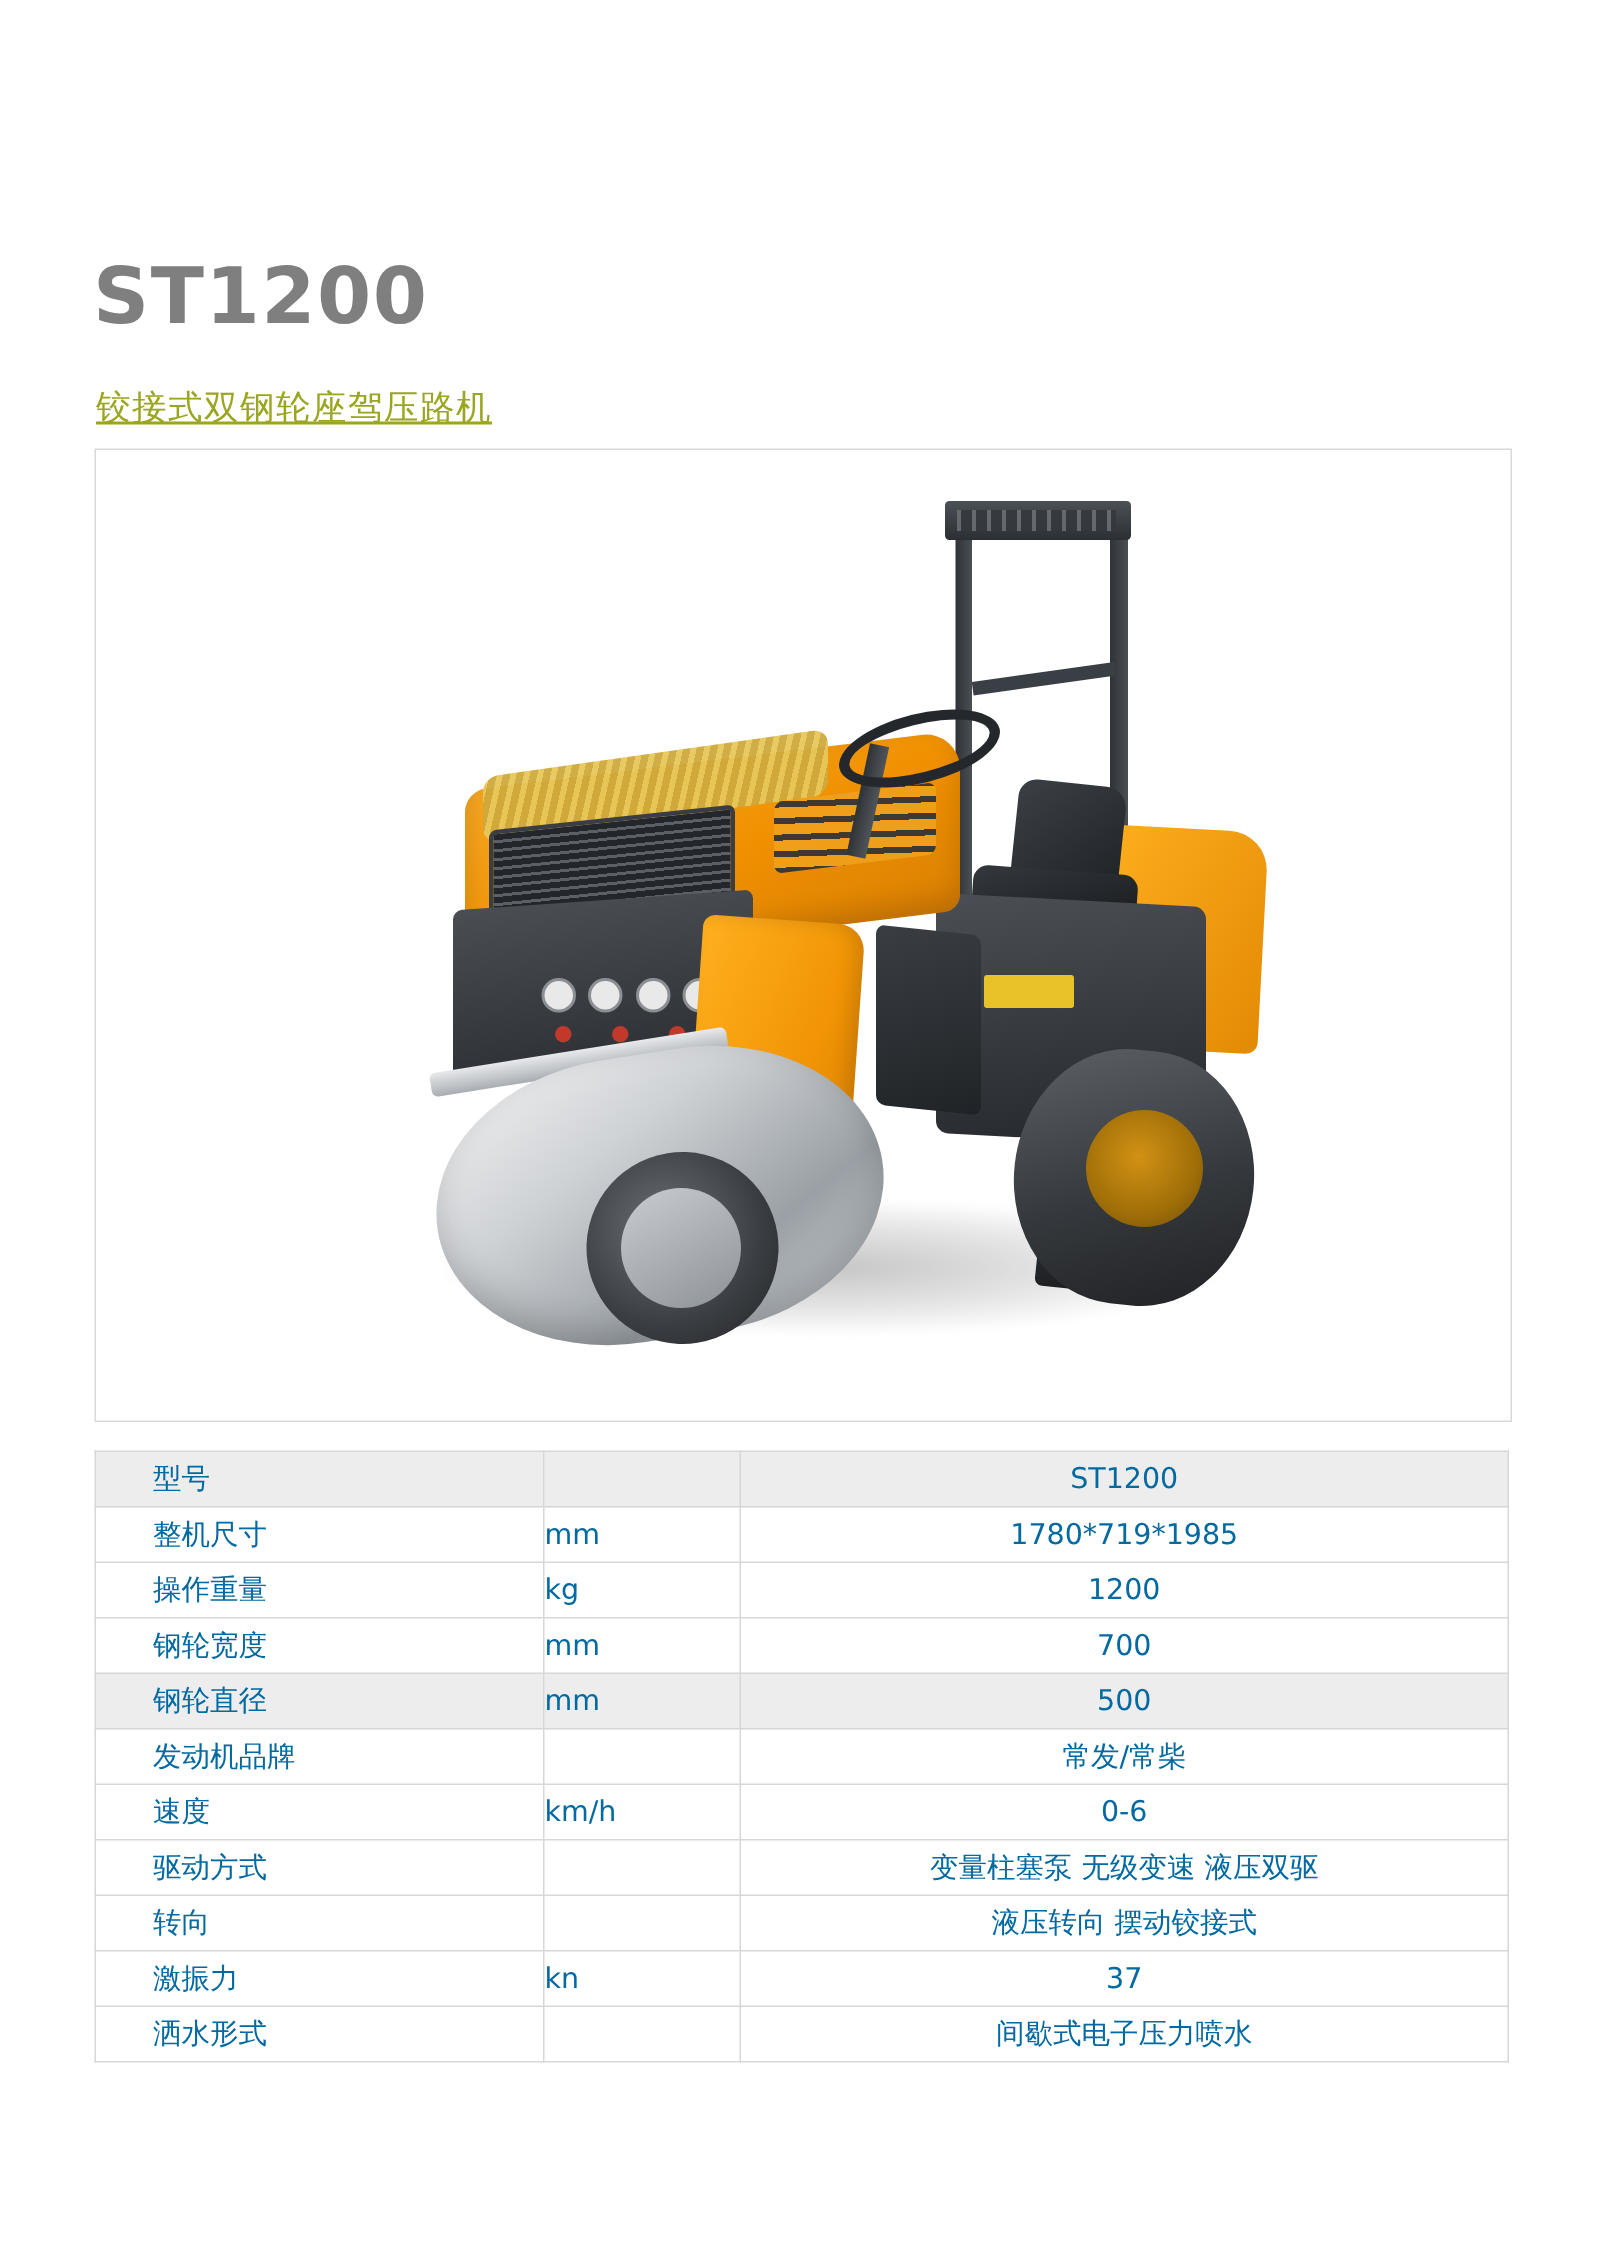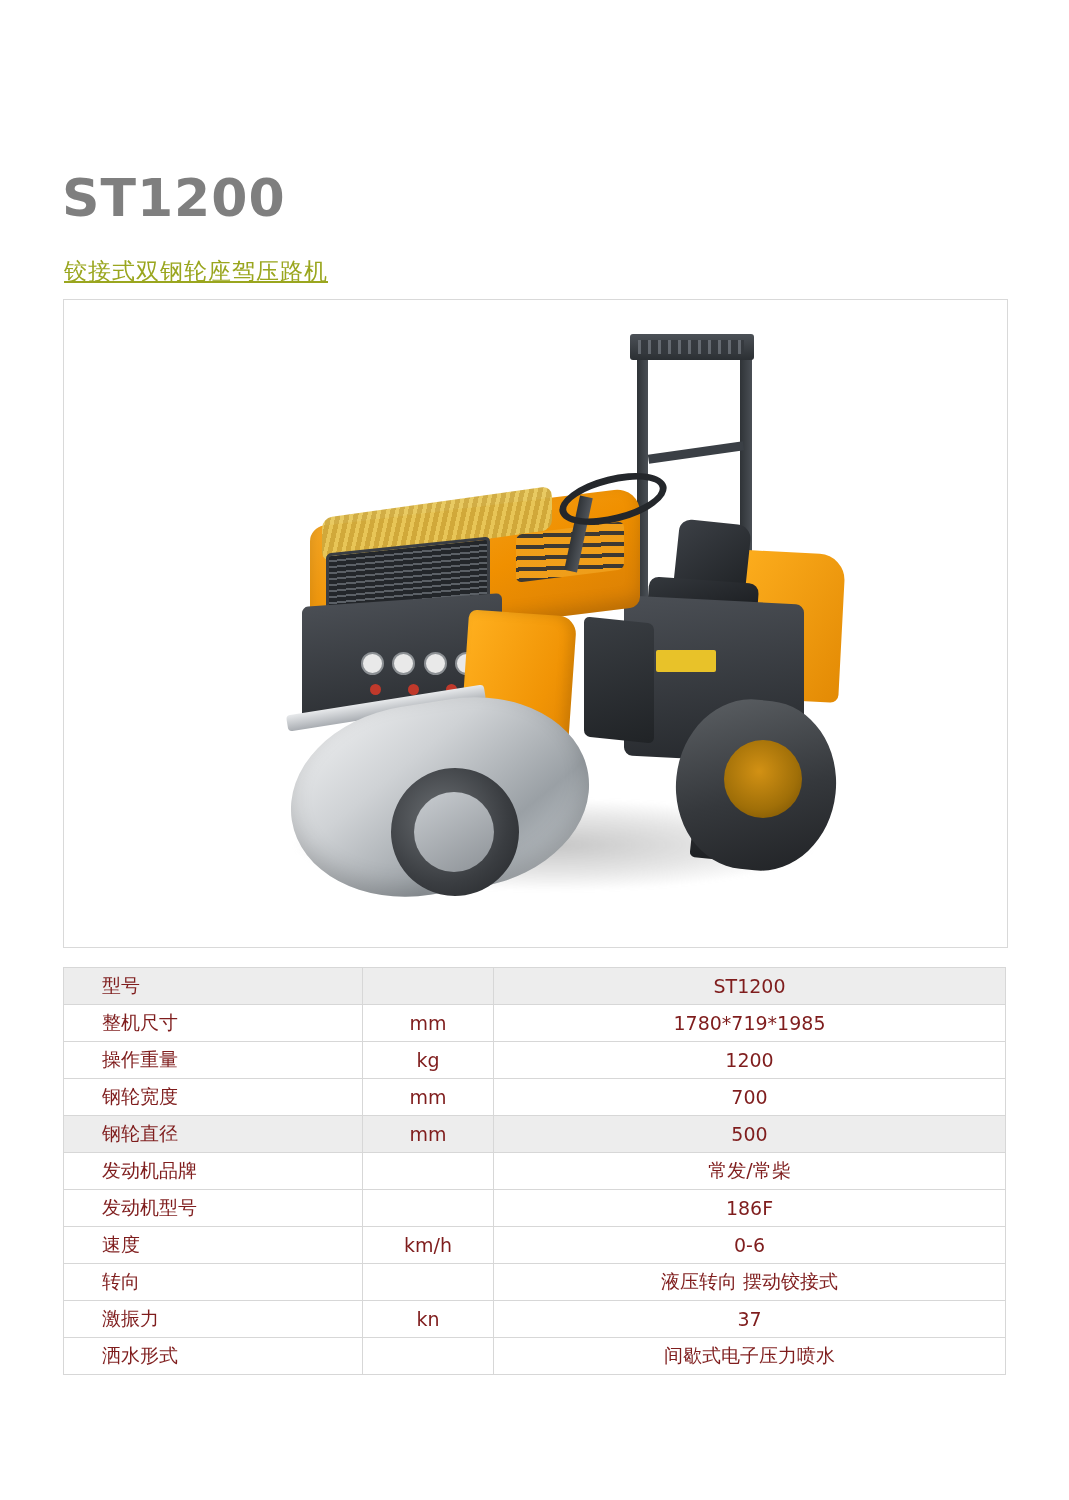--- a/index.html
+++ b/index.html
@@ -236,36 +236,36 @@
   }
 
   
   .spec-table {
     position: absolute;
     left: 63px;
     top: 951px;
     width: 943px;
     border-collapse: collapse;
     font-size: 19px;
-    color: #7f1d1d;
+    color: #0369a1;
   }
   .spec-table td {
     border: 1px solid #d7d7d7;
     height: 30px;
     padding: 3px 0;
     font-family: "DejaVu Sans", sans-serif;
   }
   .spec-table td.c-name {
     width: 260px;
     padding-left: 38px;
     text-align: left;
   }
   .spec-table td.c-unit {
     width: 130px;
-    text-align: center;
+    text-align: left;
     margin-left: 28px;
   }
   .spec-table td.c-val {
     text-align: center;
   }
   .spec-table tr.shade td {
     background: #ededed;
   }
 </style>
 </head>
@@ -347,30 +347,30 @@
           <td class="c-name">钢轮直径</td>
           <td class="c-unit">mm</td>
           <td class="c-val">500</td>
         </tr>
         <tr>
           <td class="c-name">发动机品牌</td>
           <td class="c-unit"></td>
           <td class="c-val">常发/常柴</td>
         </tr>
         <tr>
-          <td class="c-name">发动机型号</td>
-          <td class="c-unit"></td>
-          <td class="c-val">186F</td>
-        </tr>
-        <tr>
           <td class="c-name">速度</td>
           <td class="c-unit">km/h</td>
           <td class="c-val">0-6</td>
         </tr>
         <tr>
+          <td class="c-name">驱动方式</td>
+          <td class="c-unit"></td>
+          <td class="c-val">变量柱塞泵 无级变速 液压双驱</td>
+        </tr>
+        <tr>
           <td class="c-name">转向</td>
           <td class="c-unit"></td>
           <td class="c-val">液压转向 摆动铰接式</td>
         </tr>
         <tr>
           <td class="c-name">激振力</td>
           <td class="c-unit">kn</td>
           <td class="c-val">37</td>
         </tr>
         <tr>

